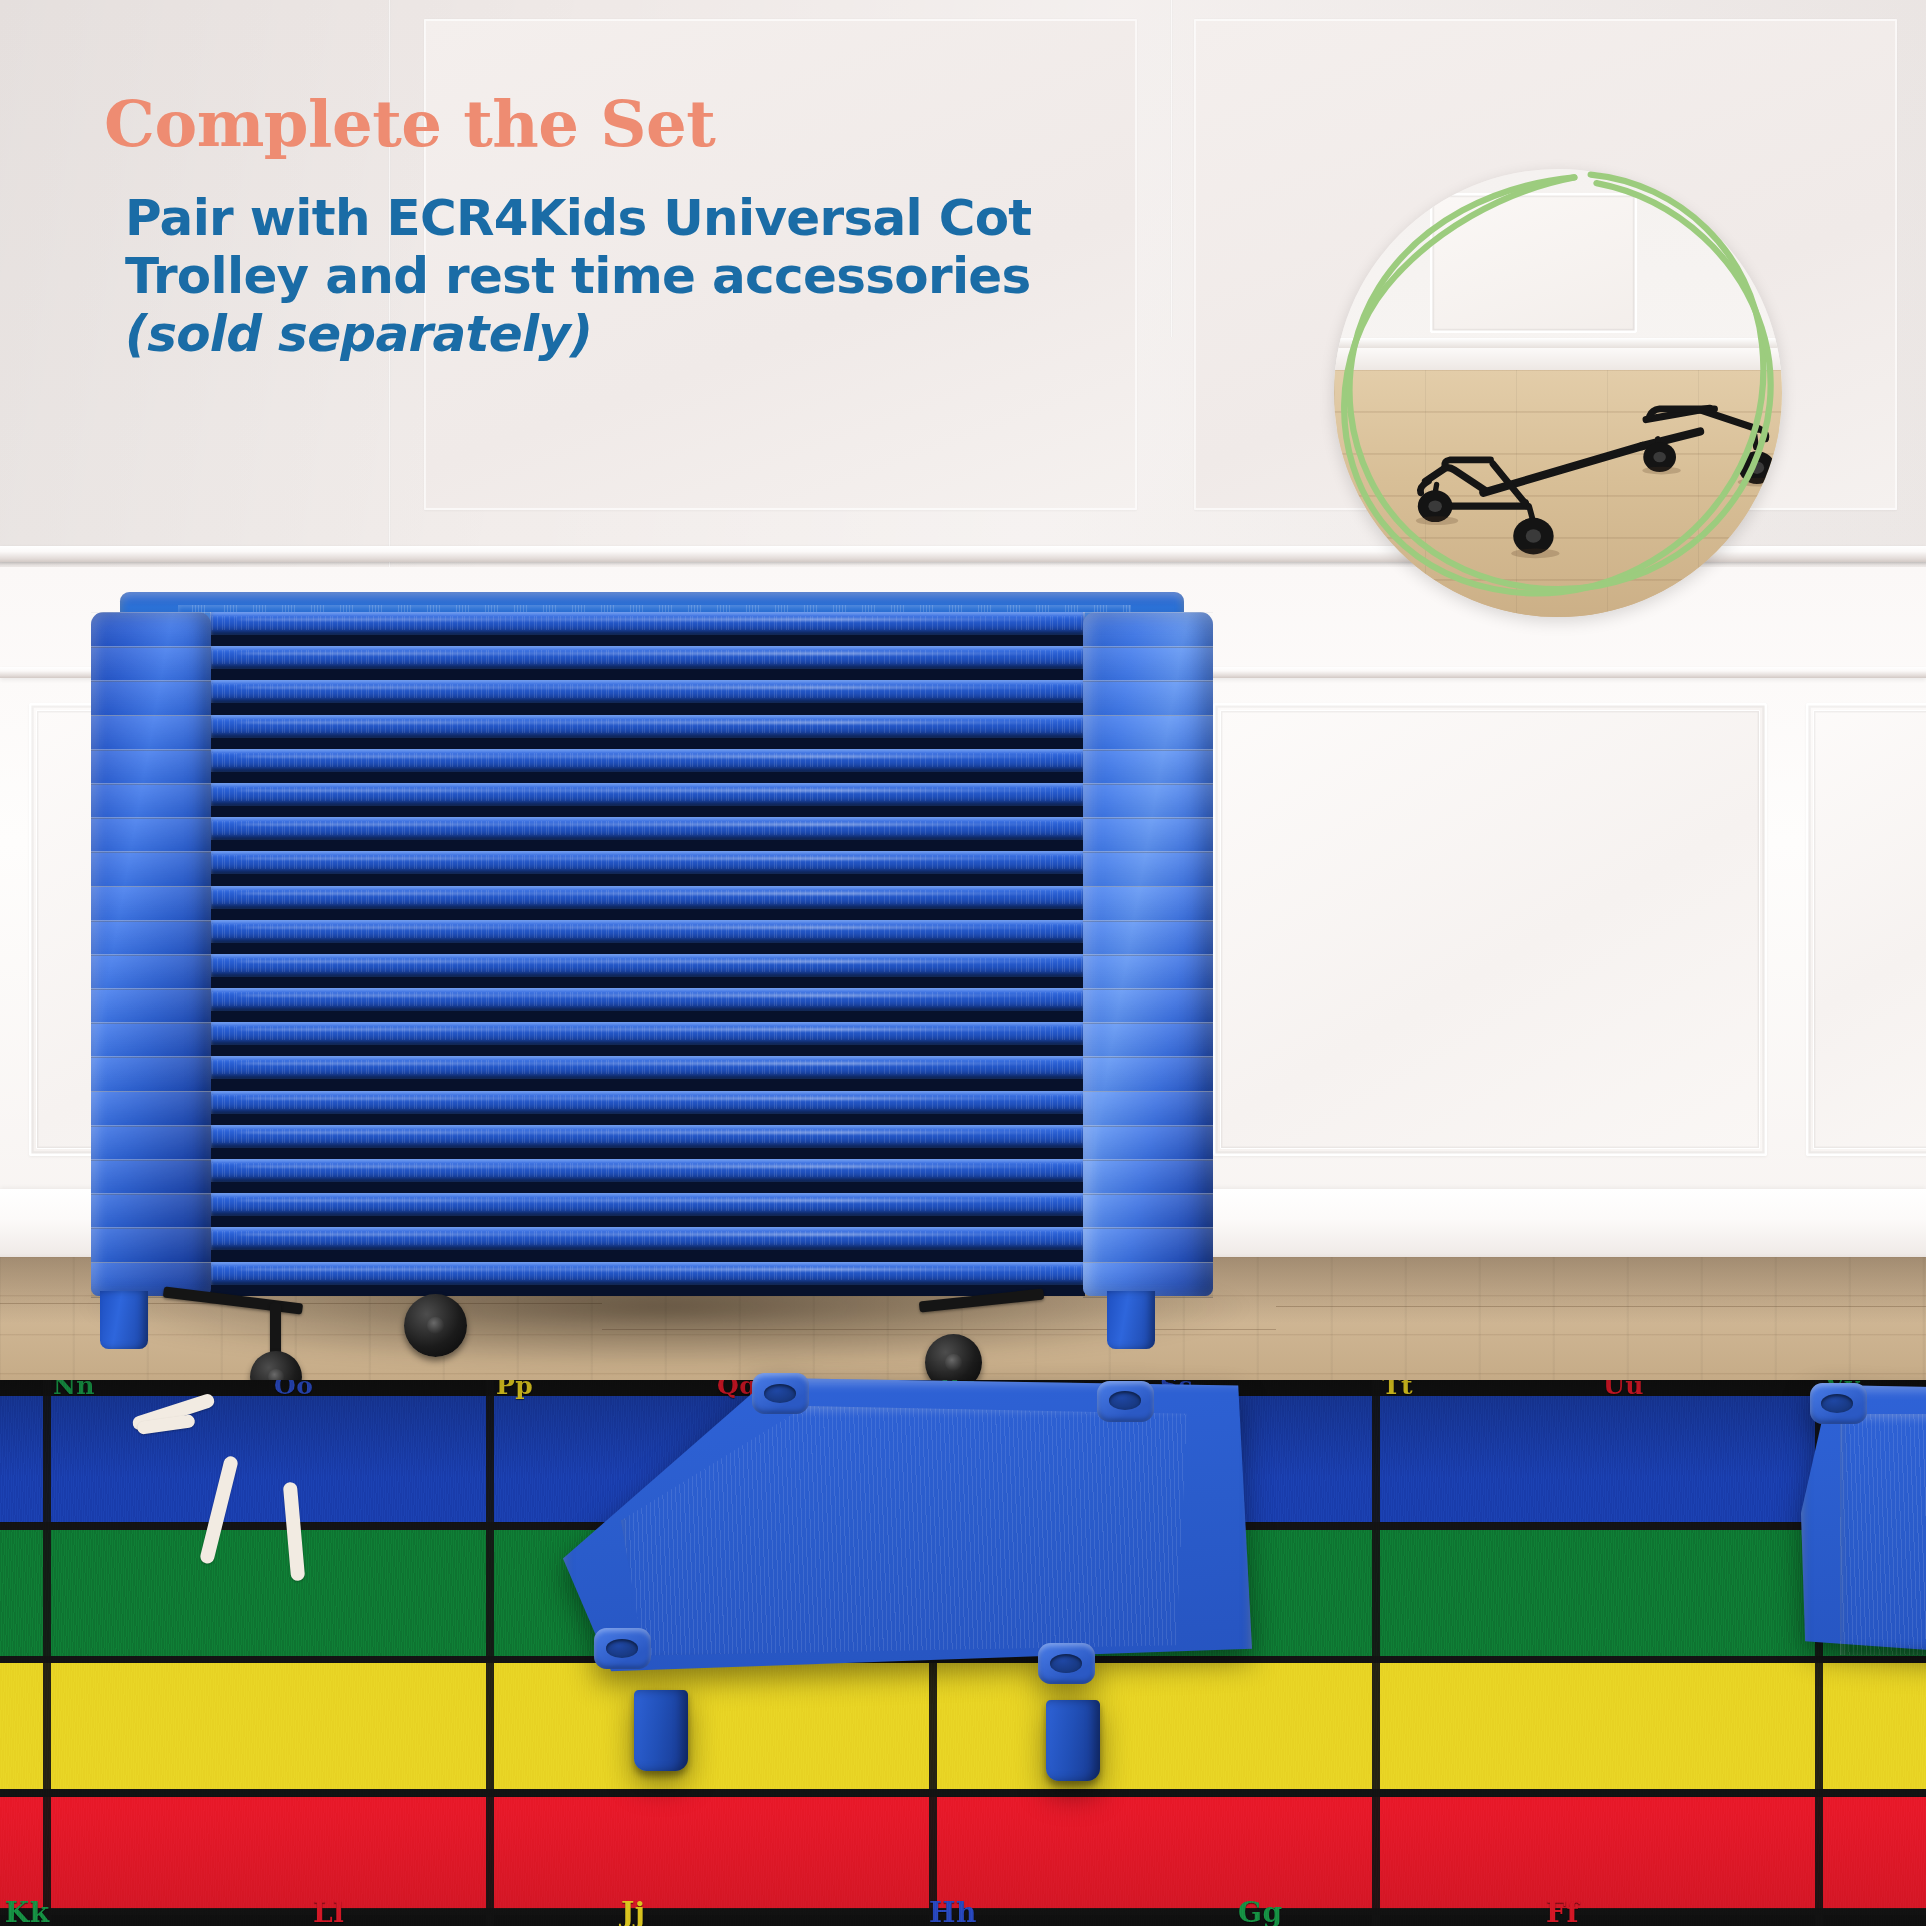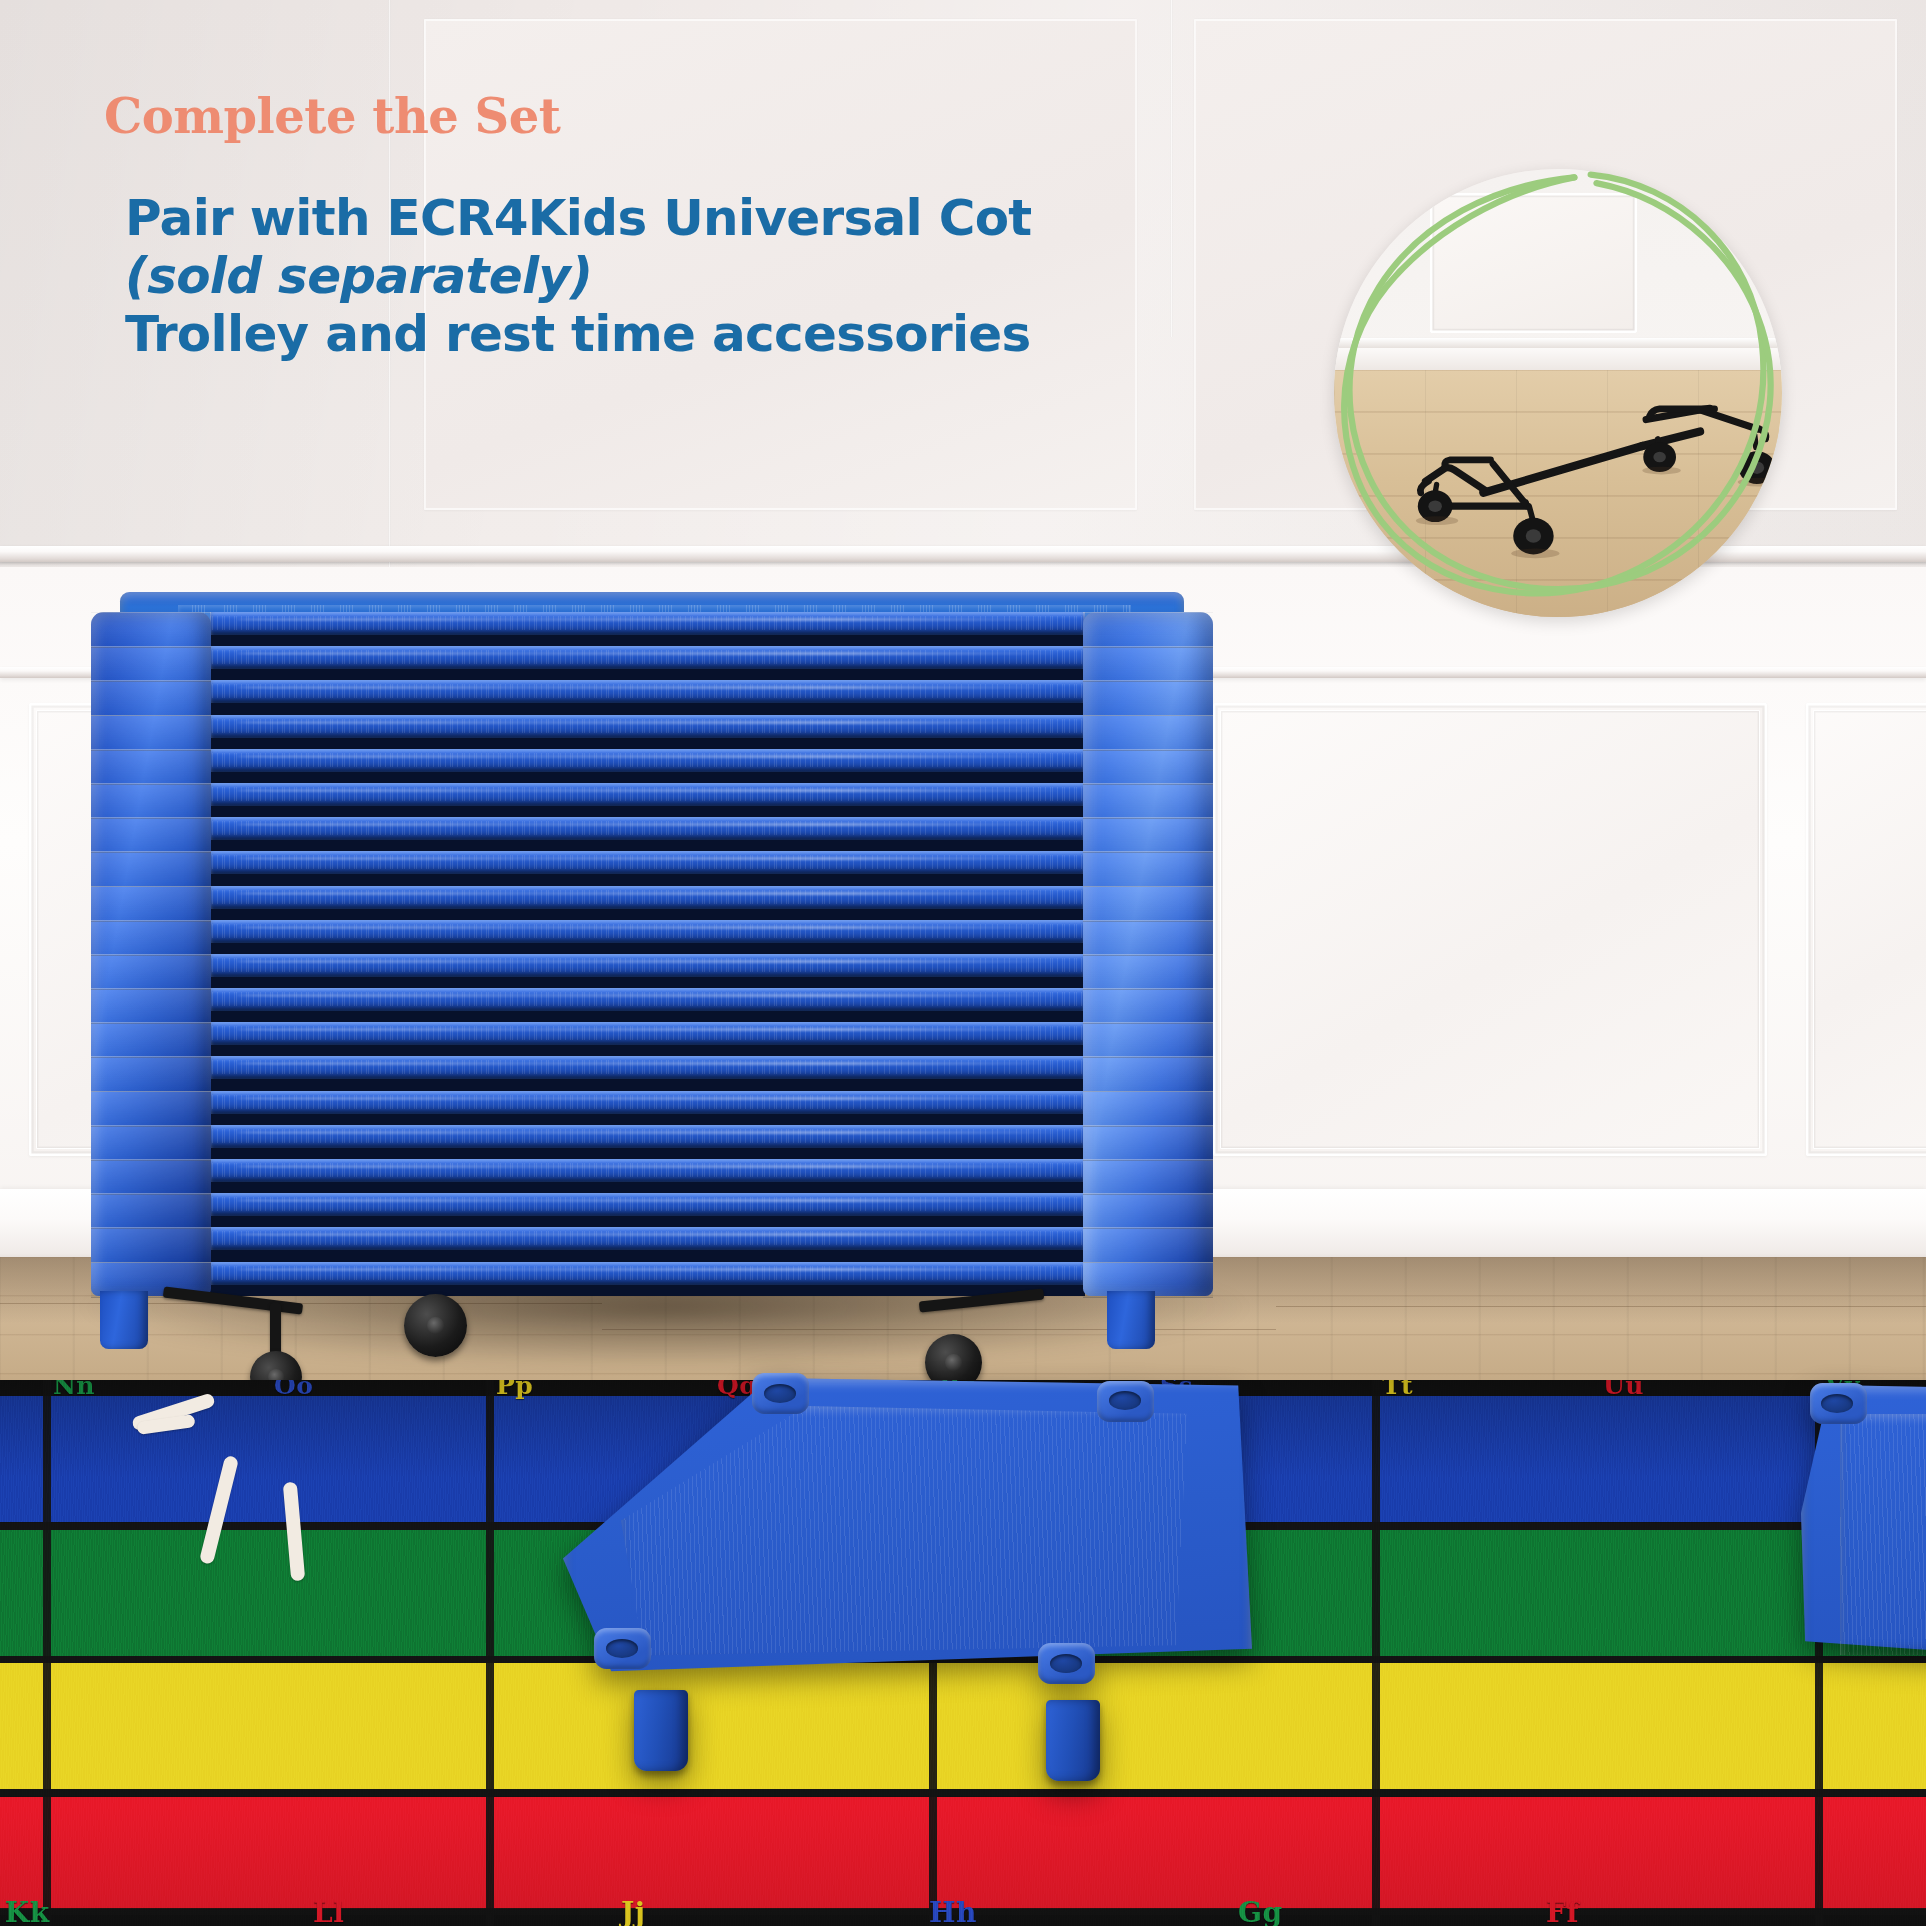--- a/index.html
+++ b/index.html
@@ -248,21 +248,21 @@
       repeating-linear-gradient(180deg, rgba(120,85,55,.12) 0 1px, rgba(120,85,55,0) 1px 41px, rgba(95,66,40,.24) 42px),
       repeating-linear-gradient(90deg, rgba(0,0,0,.05) 0 1.4px, rgba(0,0,0,0) 1.4px 91px),
       linear-gradient(180deg,#E3CDA9 0%,#D8BF97 44%,#CCB087 100%);
   }
   .inset-ring{position:absolute;left:-32px;top:-32px;width:511px;height:511px;pointer-events:none;}
 
   
   .headline{
     position:absolute;left:104px;top:92px;
     font-family:"DejaVu Serif","Liberation Serif",serif;
-    font-weight:bold;font-size:48px;line-height:1;
+    font-weight:bold;font-size:64px;line-height:1;
     color:#EE8C72;letter-spacing:-0.5px;white-space:nowrap;
   }
   .subline{
     position:absolute;left:101px;top:189px;
     font-family:"DejaVu Sans","Liberation Sans",sans-serif;
     font-weight:bold;font-size:50px;line-height:1.16;
     color:#1A6CA6;letter-spacing:-0.7px;margin-left:24px;
   }
   .subline .ln{display:block;}
   .subline .note{font-style:italic;font-weight:bold;}
@@ -547,18 +547,18 @@
         <path d="M566 84 C400 100 246 176 160 312 C60 470 84 686 220 820
                  C356 952 586 976 750 886 C918 794 1008 600 962 420
                  C920 256 780 128 612 96"></path>
       </g>
     </svg>
   </div>
 
   <div class="headline">Complete the Set</div>
   <div class="subline">
     <span class="ln">Pair with ECR4Kids Universal Cot</span>
+    <span class="ln">Trolley and rest time accessories</span>
     <span class="ln note">(sold separately)</span>
-    <span class="ln">Trolley and rest time accessories</span>
   </div>
 
 </div>
 
 
 </body></html>

